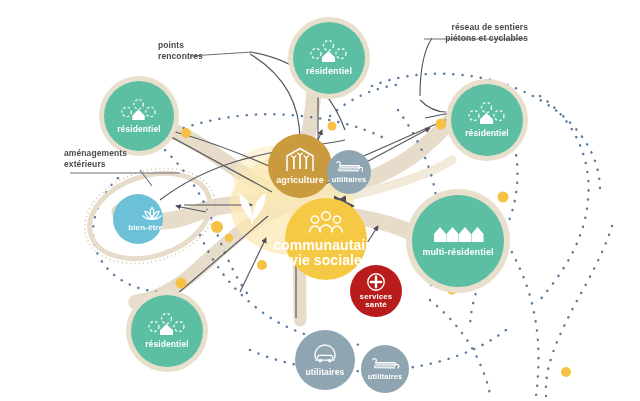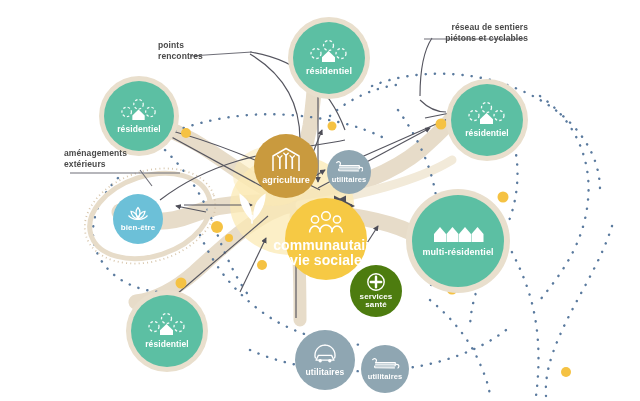--- a/index.html
+++ b/index.html
@@ -171,21 +171,21 @@
   <div class="node" style="left:412px;top:195px;width:92px;height:92px;background:#5cbfa3;box-shadow:0 0 0 6px #e9dfcd;">
     <svg class="ico" width="52" height="18" viewBox="0 0 52 18">
       <path d="M2 17 L2 9 L8 2 L14 9 L14 17 Z" fill="#ffffff"></path>
       <path d="M14.5 17 L14.5 9 L20.5 2 L26.5 9 L26.5 17 Z" fill="#ffffff"></path>
       <path d="M27 17 L27 9 L33 2 L39 9 L39 17 Z" fill="#ffffff"></path>
       <path d="M39.5 17 L39.5 9 L45.5 2 L51.5 9 L51.5 17 Z" fill="#ffffff"></path>
     </svg>
     <span class="lbl" style="font-size:9px;margin-top:5px;">multi-résidentiel</span>
   </div>
 
-  <div class="node" style="left:254px;top:134px;width:64px;height:64px;background:#c99a3e;">
+  <div class="node" style="left:268px;top:134px;width:64px;height:64px;background:#c99a3e;">
     <svg class="ico" width="30" height="26" viewBox="0 0 30 26">
       <path d="M2 24 L2 9 L15 1.5 L28 9 L28 24" fill="none" stroke="#ffffff" stroke-width="1.5" stroke-linejoin="round"></path>
       <rect x="8" y="11" width="1.7" height="11" fill="#ffffff"></rect>
       <rect x="14.2" y="8.5" width="1.7" height="13.5" fill="#ffffff"></rect>
       <rect x="20.4" y="11" width="1.7" height="11" fill="#ffffff"></rect>
       <path d="M8.8 11 l-2.6 -2.6 M8.8 11 l2.6 -2.6" stroke="#ffffff" stroke-width="1.3" fill="none"></path>
       <path d="M15 8.5 l-2.6 -2.8 M15 8.5 l2.6 -2.8" stroke="#ffffff" stroke-width="1.3" fill="none"></path>
       <path d="M21.2 11 l-2.6 -2.6 M21.2 11 l2.6 -2.6" stroke="#ffffff" stroke-width="1.3" fill="none"></path>
     </svg>
     <span class="lbl" style="font-size:9px;margin-top:3px;">agriculture</span>
@@ -205,31 +205,31 @@
       <path d="M11.6 22 a6.4 7 0 0 1 12.8 0" fill="none" stroke="#ffffff" stroke-width="1.5"></path>
       <circle cx="7" cy="9.5" r="3.6" fill="none" stroke="#ffffff" stroke-width="1.5"></circle>
       <path d="M1.6 22.5 a5.4 6.4 0 0 1 10.8 0" fill="none" stroke="#ffffff" stroke-width="1.5"></path>
       <circle cx="29" cy="9.5" r="3.6" fill="none" stroke="#ffffff" stroke-width="1.5"></circle>
       <path d="M23.6 22.5 a5.4 6.4 0 0 1 10.8 0" fill="none" stroke="#ffffff" stroke-width="1.5"></path>
     </svg>
     <span class="lbl" style="font-size:14px;margin-top:4px;white-space:pre-line;">communautaire
 vie sociale</span>
   </div>
 
-  <div class="node" style="left:350px;top:265px;width:52px;height:52px;background:#4d7c0f;">
+  <div class="node" style="left:350px;top:265px;width:52px;height:52px;background:#b91c1c;">
     <svg class="ico" width="18" height="18" viewBox="0 0 18 18">
       <circle cx="9" cy="9" r="8.2" fill="none" stroke="#ffffff" stroke-width="1.4"></circle>
       <path d="M9 3.8 L9 14.2 M3.8 9 L14.2 9" stroke="#ffffff" stroke-width="2.4" stroke-linecap="round"></path>
     </svg>
     <span class="lbl" style="font-size:8px;margin-top:2px;white-space:pre-line;">services
 santé</span>
   </div>
 
 
-  <div class="node" style="left:113px;top:194px;width:50px;height:50px;background:#6cc0d8;">
+  <div class="node" style="left:113px;top:194px;width:50px;height:50px;background:#6cc0d8;align-items:flex-end;">
     <svg class="ico" width="22" height="16" viewBox="0 0 22 16">
       <path d="M11 1.5 C 13.6 4.2, 13.6 9.2, 11 12.4 C 8.4 9.2, 8.4 4.2, 11 1.5 Z" fill="none" stroke="#ffffff" stroke-width="1.2"></path>
       <path d="M4 5.4 C 7.4 5.6, 10.4 9, 11 12.6 C 7.4 12.6, 4.4 9.4, 4 5.4 Z" fill="none" stroke="#ffffff" stroke-width="1.2"></path>
       <path d="M18 5.4 C 14.6 5.6, 11.6 9, 11 12.6 C 14.6 12.6, 17.6 9.4, 18 5.4 Z" fill="none" stroke="#ffffff" stroke-width="1.2"></path>
       <path d="M1.5 9.5 C 4 12.4, 7.6 13.6, 11 13.4 C 14.4 13.6, 18 12.4, 20.5 9.5" fill="none" stroke="#ffffff" stroke-width="1.2"></path>
     </svg>
     <span class="lbl" style="font-size:8px;margin-top:2px;">bien-être</span>
   </div>
 
 

